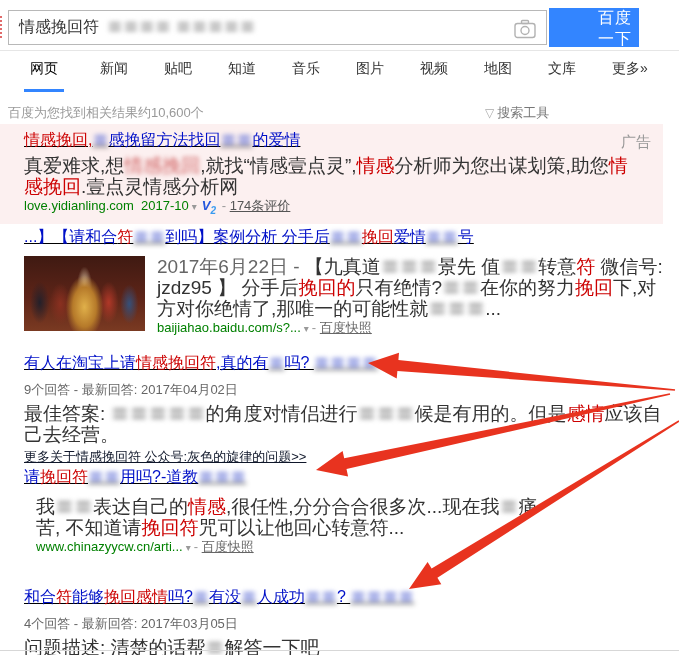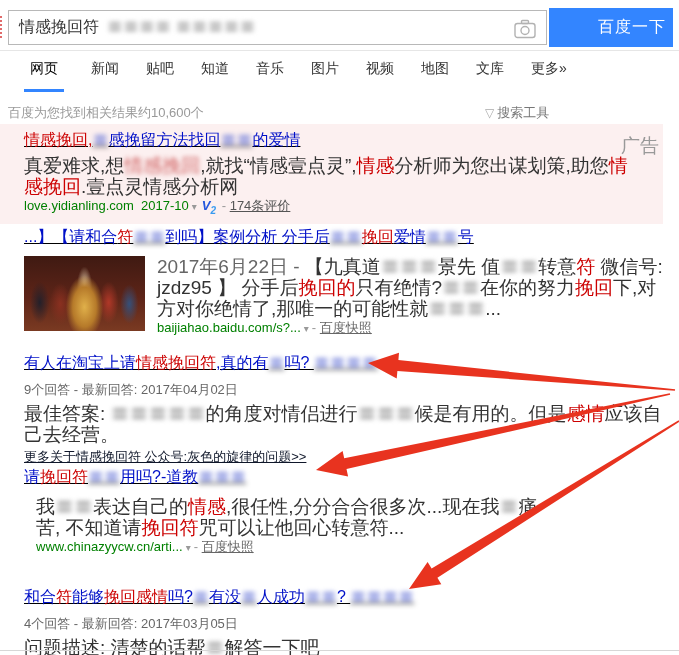--- a/index.html
+++ b/index.html
@@ -5,29 +5,29 @@
   * { margin:0; padding:0; box-sizing:border-box; }
   html,body { background:#fff; }
   body { font-family:"Liberation Sans", sans-serif; }
   #page { position:relative; width:679px; height:655px; background:#fff; overflow:hidden; }
 
   
   .search-box { position:absolute; left:8px; top:10px; width:539px; height:35px;
     border:1px solid #b8b8b8; background:#fff; display:flex; align-items:center;
     padding:0 40px 0 10px; font-size:16px; color:#333; cursor:text; }
   .search-box .cam { position:absolute; right:10px; top:8px; }
-  .search-btn { position:absolute; left:549px; top:8px; width:124px; height:39px;
+  .search-btn { position:absolute; left:549px; top:8px; width:90px; height:39px;
     background:#3385ff; color:#fff; border:none; font-size:16px; cursor:pointer;
     font-family:"Liberation Sans", sans-serif; letter-spacing:1px;padding-left:42px; }
   .edge-artifact { position:absolute; left:0; top:16px; height:22px; width:0;
     border-left:2px dotted #e06a6a; }
 
   
   .tab-divider { position:absolute; left:0; top:50px; width:679px; border-top:1px solid #e6e6e6; }
-  .tabs { position:absolute; left:30px; top:60px; display:flex; gap:27px; font-size:14px; color:#333; }
+  .tabs { position:absolute; left:30px; top:60px; display:flex; gap:36px; font-size:14px; color:#333; }
   .tab { cursor:pointer; padding-bottom:11px; }
   .tab.active { color:#000; border-bottom:3px solid #3385ff; padding-left:6px; padding-right:6px; margin-left:-6px; }
 
   
   .results-bar { position:absolute; left:0; top:104px; width:679px; font-size:13px; }
   .results-count { position:absolute; left:8px; color:#999; }
   .search-tools { position:absolute; left:485px; color:#777; cursor:pointer; }
   .funnel { color:#aaa; margin-right:3px; font-size:12px; }
 
   
@@ -49,21 +49,21 @@
   .run-r  { color:#cc0000; }
   .run-bb { color:#6b79d8; filter:blur(2.6px); }
   .run-k  { color:#333; }
   .run-kb { color:#9a9a9a; filter:blur(2.6px); }
   .run-g  { color:#666; }
   .run-rb { color:#d06060; filter:blur(2.2px); }
   .blurq  { color:#9a9a9a; filter:blur(2.8px); margin-left:8px; }
 
   
   .ad-block { top:124px; background:#fcf0f0; padding-top:5px; padding-bottom:8px; }
-  .ad-label { position:absolute; left:621px; top:9px; font-size:19px; color:#999; }
+  .ad-label { position:absolute; left:621px; top:9px; font-size:15px; color:#999; }
   .ad-desc { max-width:614px; }
 
   
   .row { display:flex; margin-top:8px; }
   .thumb { width:121px; flex:0 0 121px; cursor:pointer; }
   .rcol { margin-left:12px; width:516px; }
   .thumb-ceremony { height:75px;
     background:
       radial-gradient(ellipse 26px 44px at 50% 68%, #e0b04a 0%, #b67a2a 45%, rgba(0,0,0,0) 72%),
       radial-gradient(ellipse 10px 26px at 50% 40%, #e8d3b0 0%, rgba(0,0,0,0) 75%),

